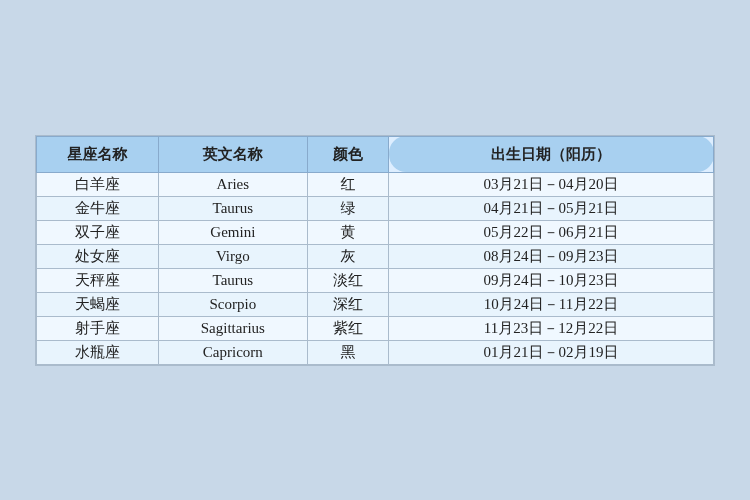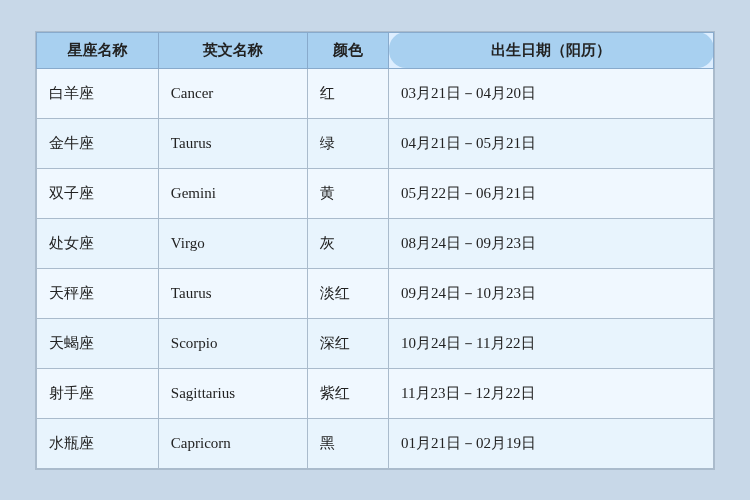--- a/index.html
+++ b/index.html
@@ -34,22 +34,22 @@
       border: 1px solid #88aacc;
       padding: 8px 12px;
       text-align: center;
       font-size: 15px;
       font-weight: bold;
       color: #222;
     }
 
     tbody tr td {
       border: 1px solid #aabbcc;
-      padding: 15px 12px;
-      text-align: left;
+      padding: 2px 12px;
+      text-align: center;
       font-size: 15px;
       color: #222;
       background-color: #f0f8ff;
     }
 
     tbody tr:nth-child(even) td {
       background-color: #e8f4fd;
     }
 
     .col-chinese { width: 18%; margin-top: 32px; }
@@ -66,21 +66,21 @@
       <tr>
         <th class="col-chinese">星座名称</th>
         <th class="col-english">英文名称</th>
         <th class="col-color">颜色</th>
         <th class="col-date">出生日期（阳历）</th>
       </tr>
     </thead>
     <tbody id="table-body">
     <tr>
           <td>白羊座</td>
-          <td>Cancer</td>
+          <td>Aries</td>
           <td>红</td>
           <td>03月21日－04月20日</td>
         </tr>
         <tr>
           <td>金牛座</td>
           <td>Taurus</td>
           <td>绿</td>
           <td>04月21日－05月21日</td>
         </tr>
         <tr>

